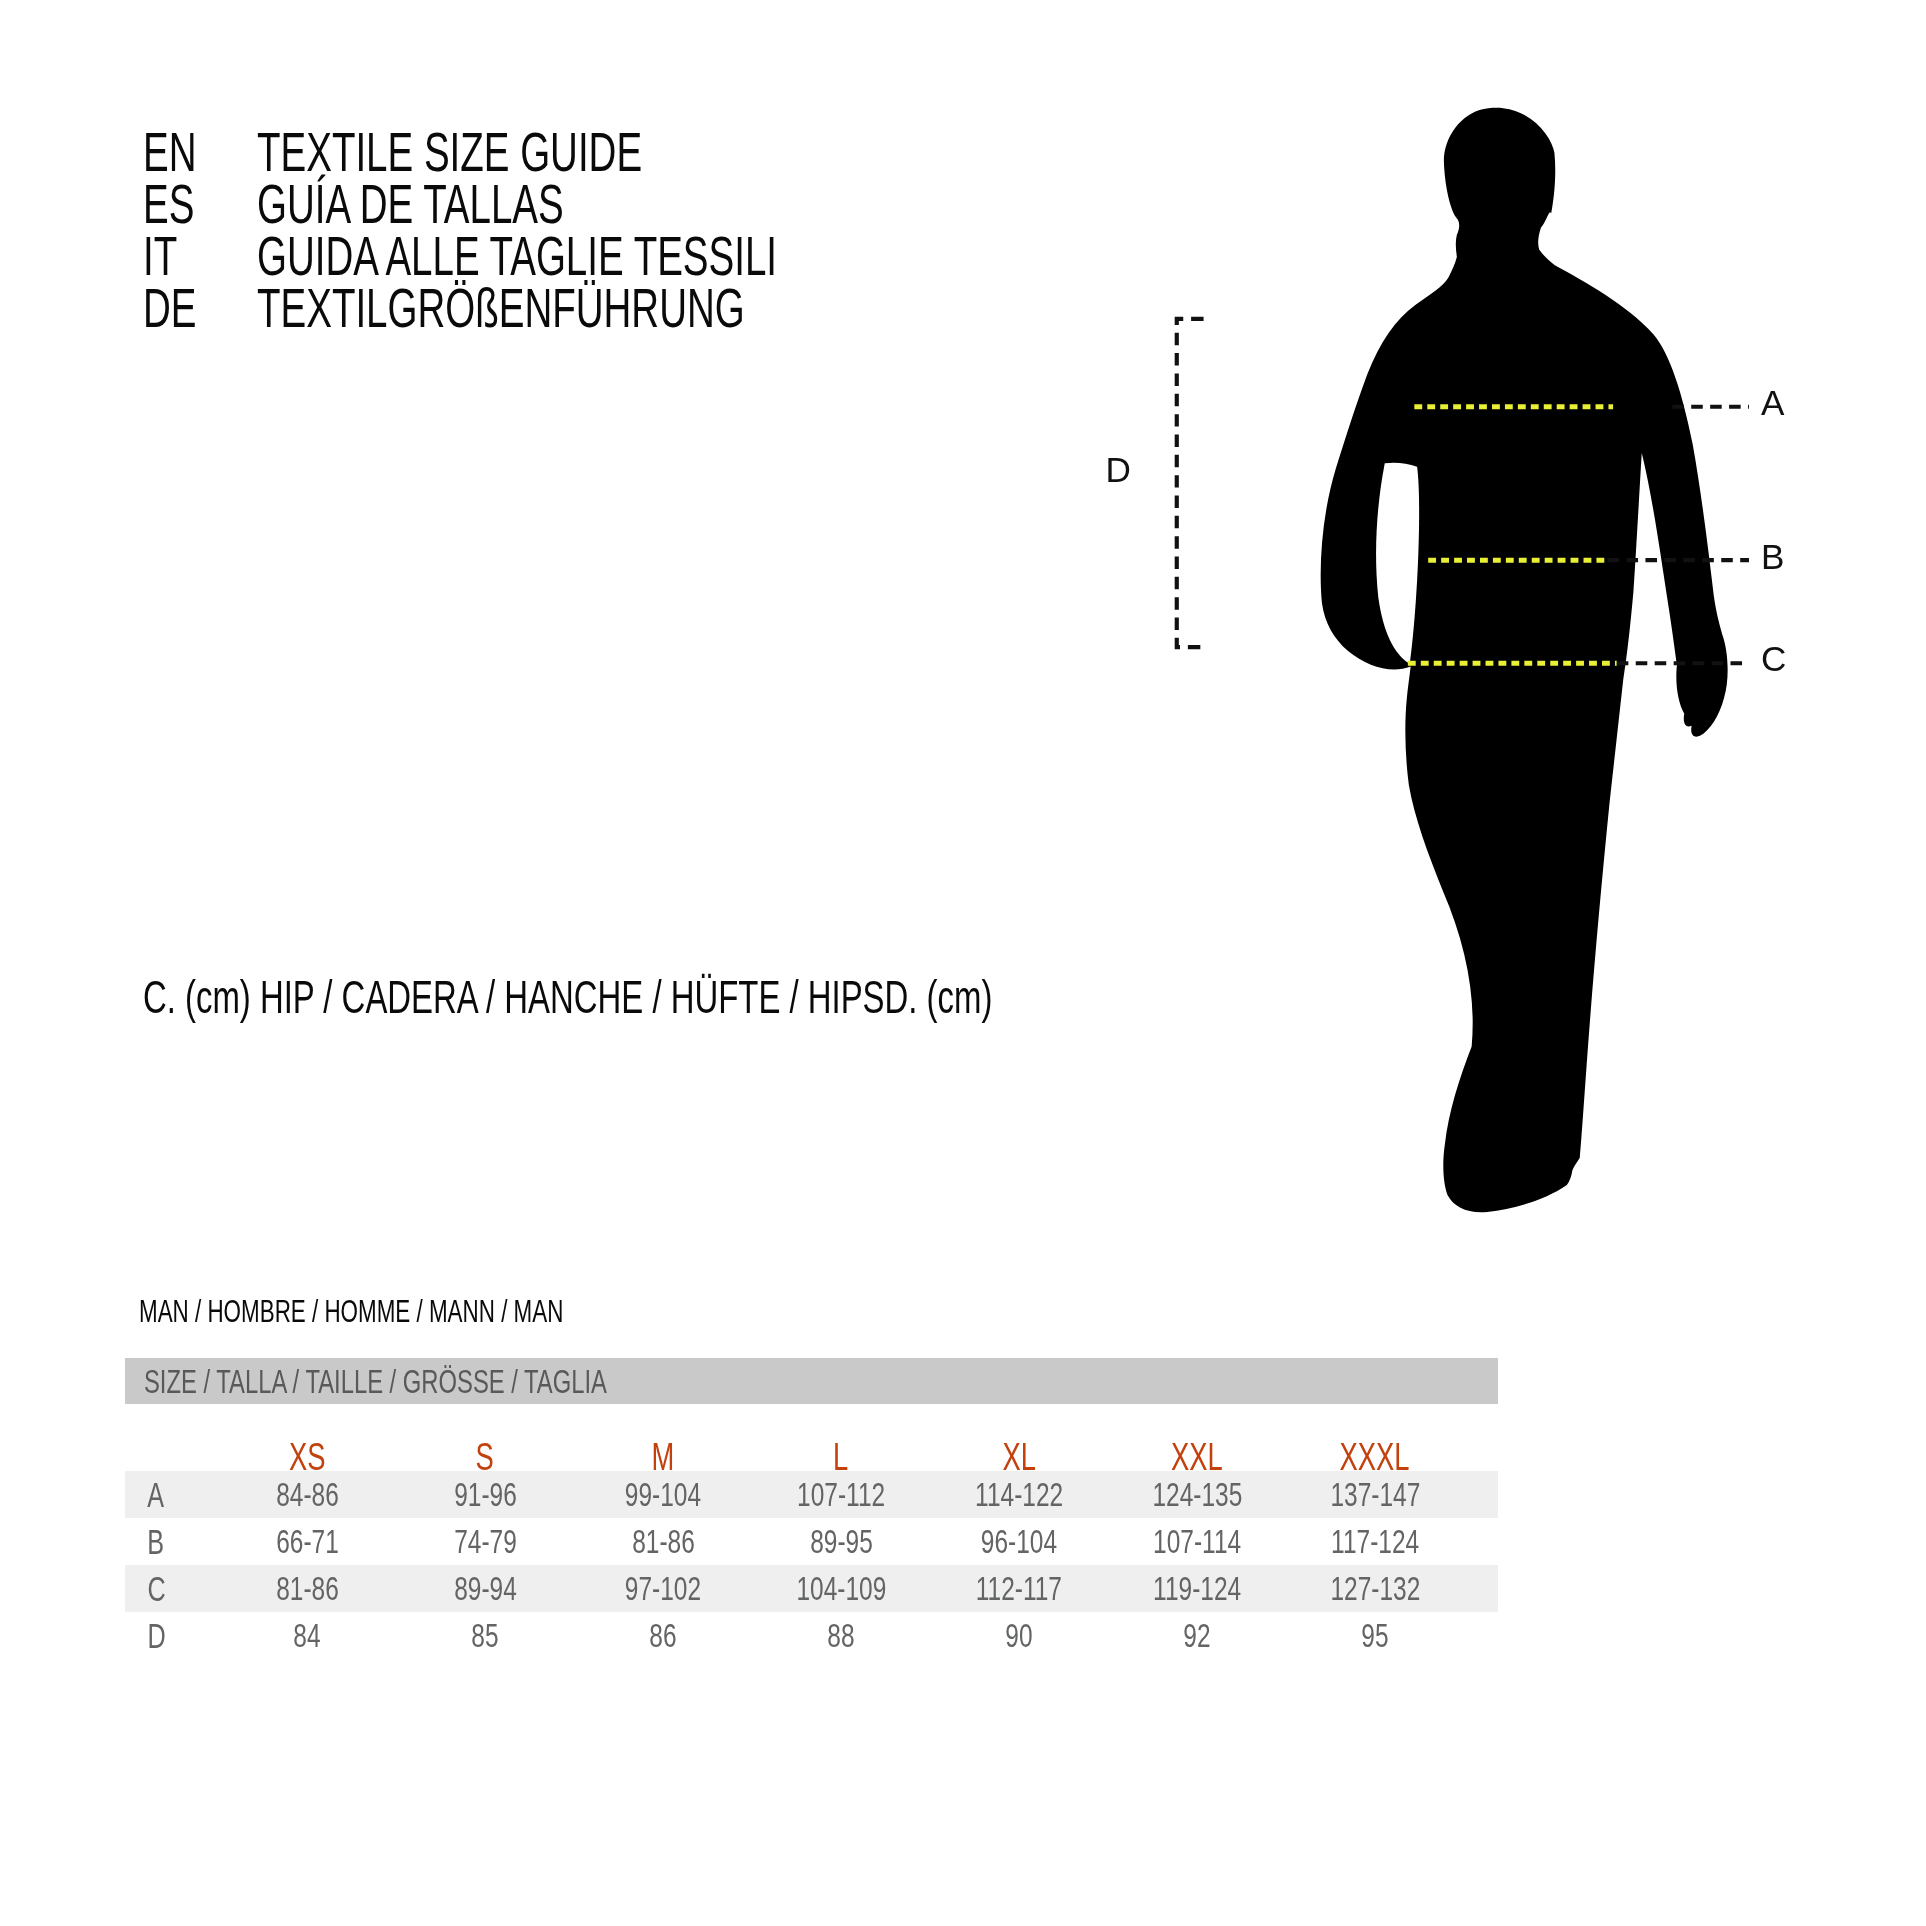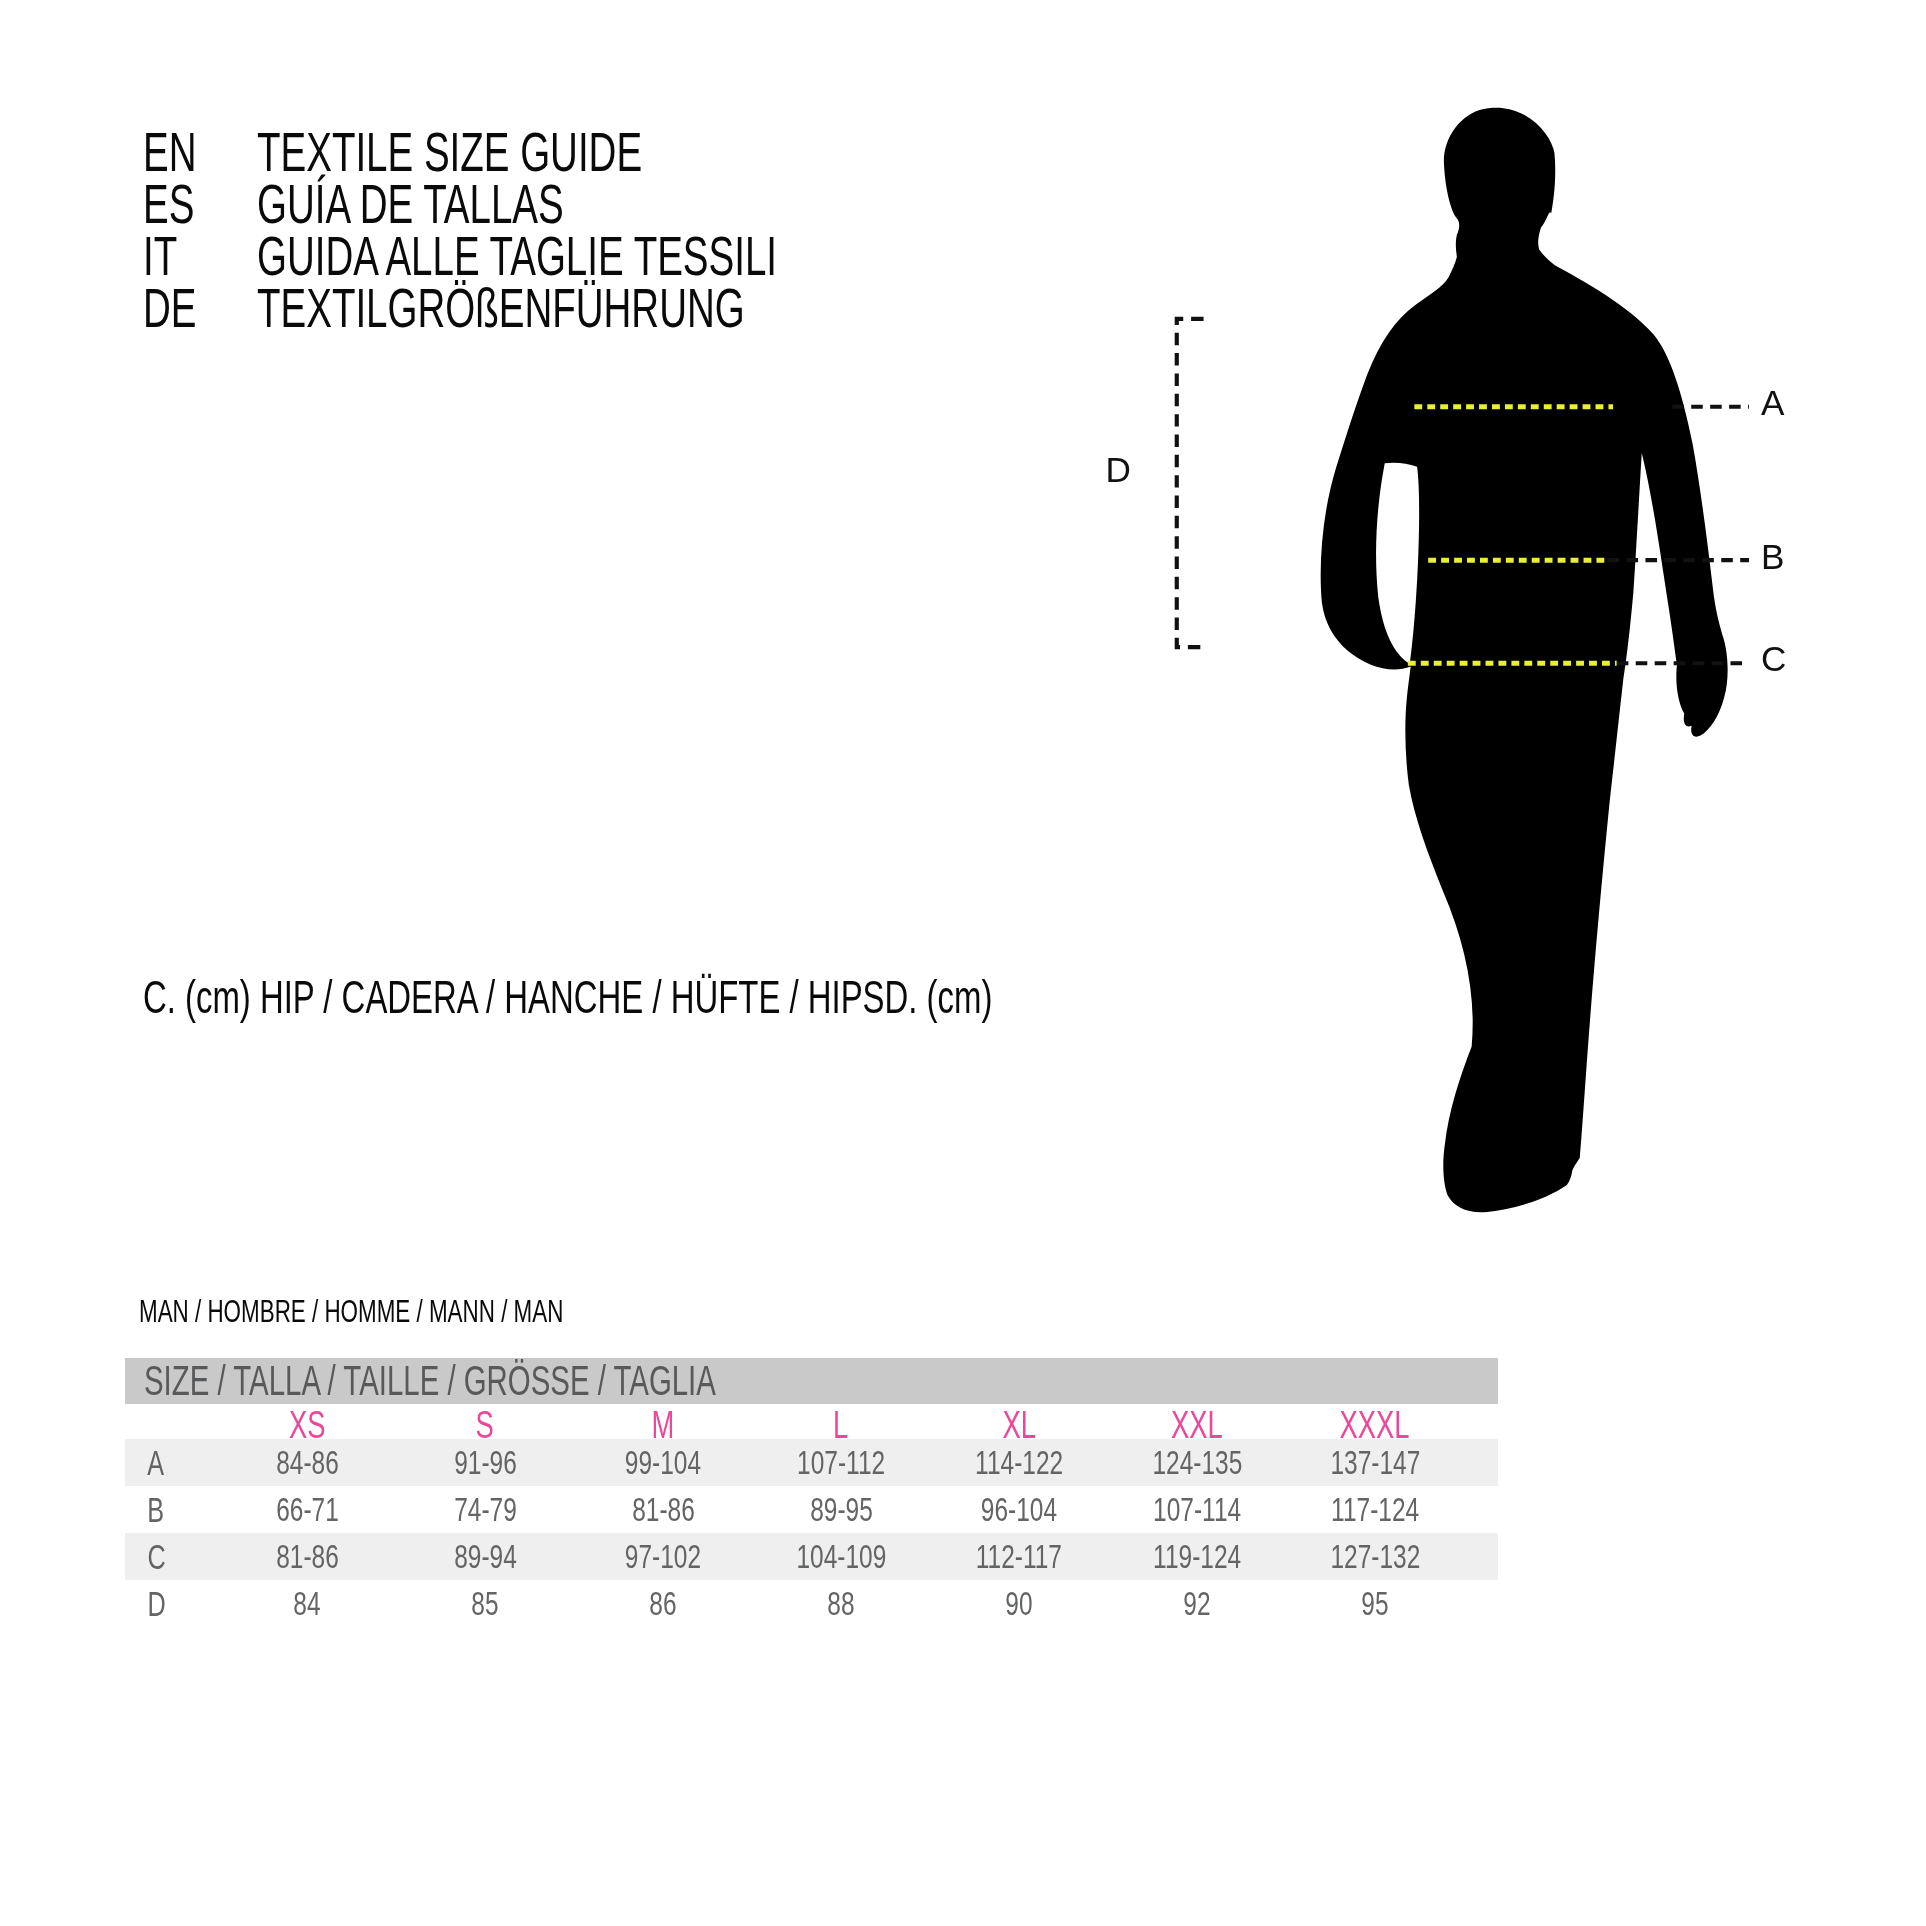--- a/index.html
+++ b/index.html
@@ -17,23 +17,23 @@
   
   .legend-block{position:absolute;left:143px;top:973px;}
   .legend-line{font-size:47px;line-height:48px;}
 
   
   .section-heading{position:absolute;left:139px;top:1288px;font-size:32px;line-height:46px;}
 
   
   .size-table{position:absolute;left:125px;top:1358px;width:1373px;}
   .table-header-bar{height:46px;line-height:46px;background:#c9c9c9;color:#58595b;
-                    font-size:42px;padding-left:18.5px;box-sizing:border-box;}
+                    font-size:34px;padding-left:18.5px;box-sizing:border-box;}
   .grid-row{display:grid;grid-template-columns:93px repeat(7,178px) 1fr;align-items:center;}
-  .sizes-row{height:35px;color:#ec4899;font-size:38px;}
+  .sizes-row{height:35px;color:#c2410c;font-size:38px;margin-top:32px;}
   .data-row{height:47px;color:#636466;font-size:34px;}
   .data-row.stripe{background:#efefef;}
   .row-label{padding-left:18.5px;font-size:35px;color:#636466;}
   .cell{text-align:center;}
 
   
   #figure-svg{position:absolute;left:0;top:0;width:1926px;height:1926px;}
   .marker-label{font-family:"Liberation Sans",sans-serif;font-size:76px;fill:#111111;}
 </style>
 </head>

